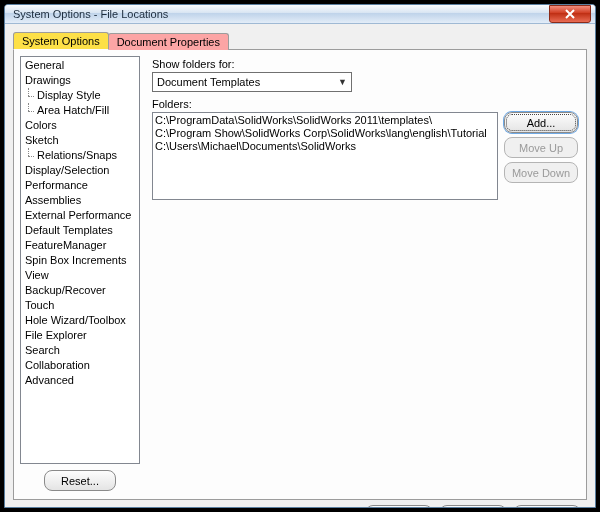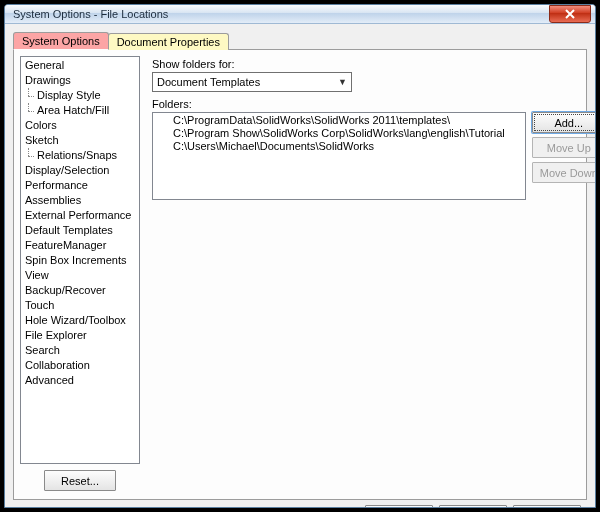--- a/index.html
+++ b/index.html
@@ -19,23 +19,23 @@
               background: linear-gradient(#f28d7e,#cf3b1f 45%,#bf2f14 46%,#e96b53);
               border: 1px solid #8b2b18; display:flex; align-items:center; justify-content:center;
               cursor: pointer; }
   .closebtn svg { width: 10px; height: 10px; }
 
   .client { flex: 1; padding: 6px 8px 8px 8px; display:flex; flex-direction:column; }
 
   
   .tabstrip { height: 20px; display: flex; align-items: flex-end; position: relative; z-index: 2; }
   .tab { padding: 2px 8px; border: 1px solid #9c9c9c; border-bottom: none;
-         border-radius: 3px 3px 0 0; background:#fef9c3; margin-right:-1px;
+         border-radius: 3px 3px 0 0; background:#fca5a5; margin-right:-1px;
          cursor: pointer; position: relative; }
-  .tab.active { background:#fca5a5; border-bottom: 1px solid #fdfdfd; z-index: 3; }
+  .tab.active { background:#fde047; border-bottom: 1px solid #fdfdfd; z-index: 3; }
   .tabpanel { border: 1px solid #9c9c9c; background: #fdfdfd; flex: 1; margin-top:-1px;
               padding: 6px 8px 8px 6px; display:flex; gap: 10px; position:relative; z-index:1; }
 
   
   .treewrap { display:flex; flex-direction:column; }
   .tree { width: 120px; height: 408px; background:#fff; border: 1px solid #828790;
           overflow: hidden; padding: 1px 0; }
   .tree-item { padding: 1px 2px 1px 4px; white-space: nowrap; cursor: pointer; line-height: 13px; }
   .tree-item.child { padding-left: 16px; position: relative; }
   .tree-item.child::before { content:""; position:absolute; left:7px; top:0; bottom:50%;
@@ -47,25 +47,25 @@
 
   
   .right { flex:1; padding: 2px 0 0 2px; }
   .lbl { display:block; margin-bottom:2px; }
   .dropdown { width: 200px; height: 20px; border:1px solid #707070; background:#fff;
               display:flex; align-items:center; padding:0 4px; justify-content:space-between;
               margin-bottom:6px; cursor:pointer; }
   .dropdown .arrow { font-size:9px; color:#333; }
 
   .folders-row { display:flex; gap:6px; }
-  .listbox { flex:1; height: 88px; background:#fff; border:1px solid #828790; padding:1px 20px;
+  .listbox { flex:1; height: 88px; background:#fff; border:1px solid #828790; padding:1px 2px;
              overflow:hidden; }
   .listline { white-space: nowrap; line-height: 13px; }
   .btncol { width:74px; display:flex; flex-direction:column; gap:4px; padding-top:0; }
-  .btn { height:21px; border:1px solid #8a8a8a; border-radius:1px;
+  .btn { height:21px; border:1px solid #8a8a8a; border-radius:8px;
          background:linear-gradient(#fdfdfd,#e4e4e4); cursor:pointer;
          display:flex; align-items:center; justify-content:center; padding:0 6px; }
   .btn.disabled { color:#9a9a9a; border-color:#b4b4b4; background:#f0f0f0; cursor:default; }
   .btn.focus { outline:1px dotted #444; outline-offset:-3px; box-shadow:0 0 0 1px #6fa9e4; }
 
   .bottombar { height:30px; display:flex; justify-content:flex-end; align-items:center;
                gap:6px; padding-right:6px; }
   .bottombar .btn { width:68px; }
 
   

